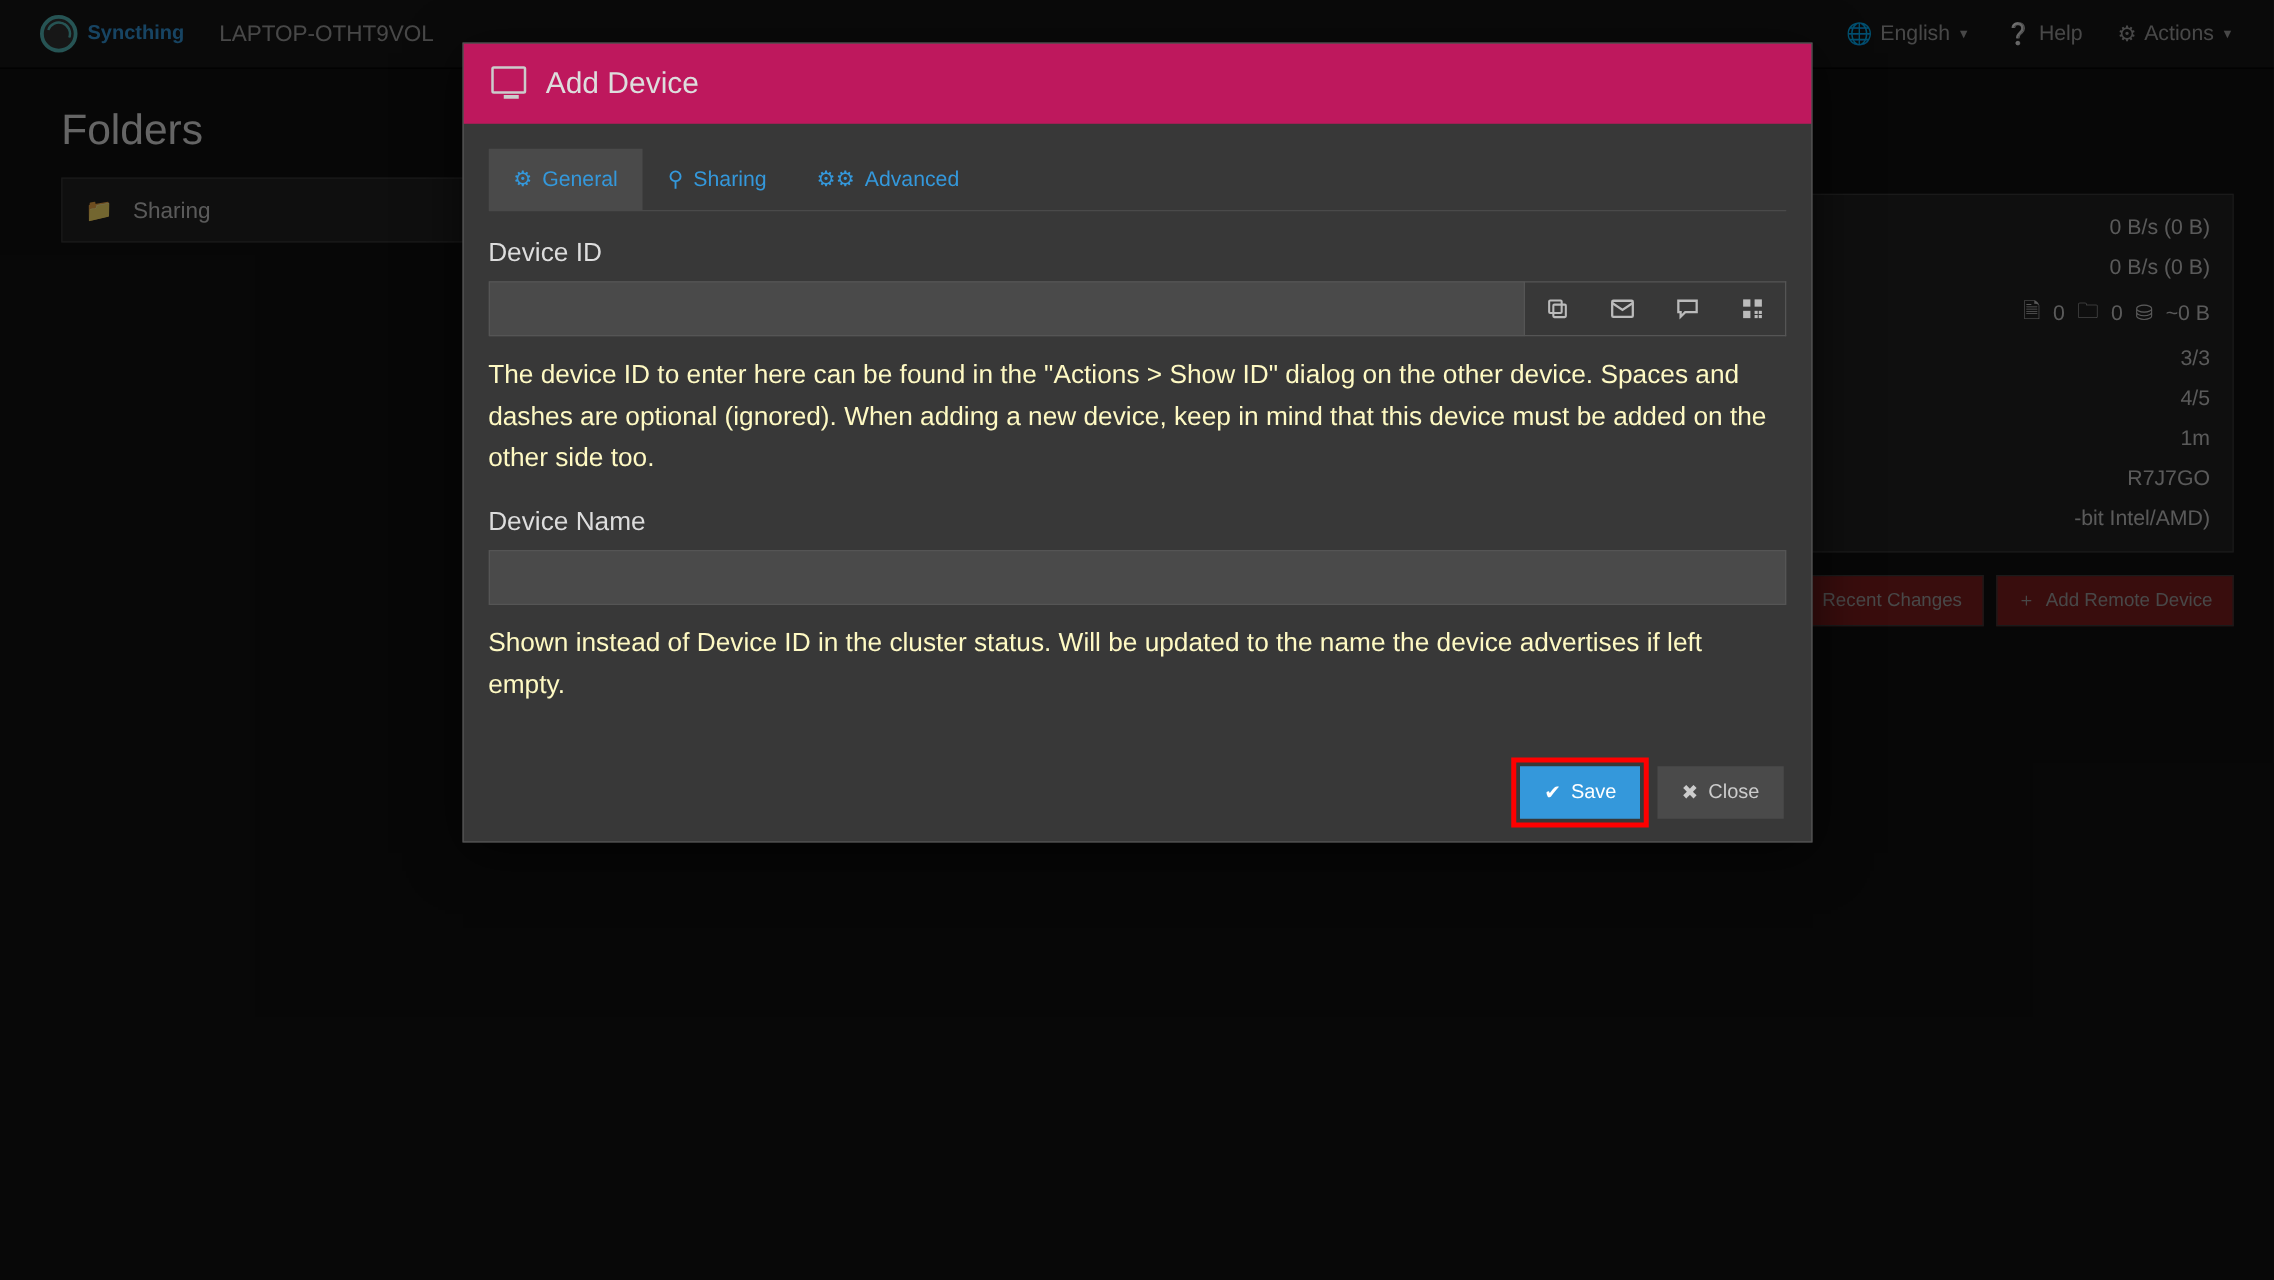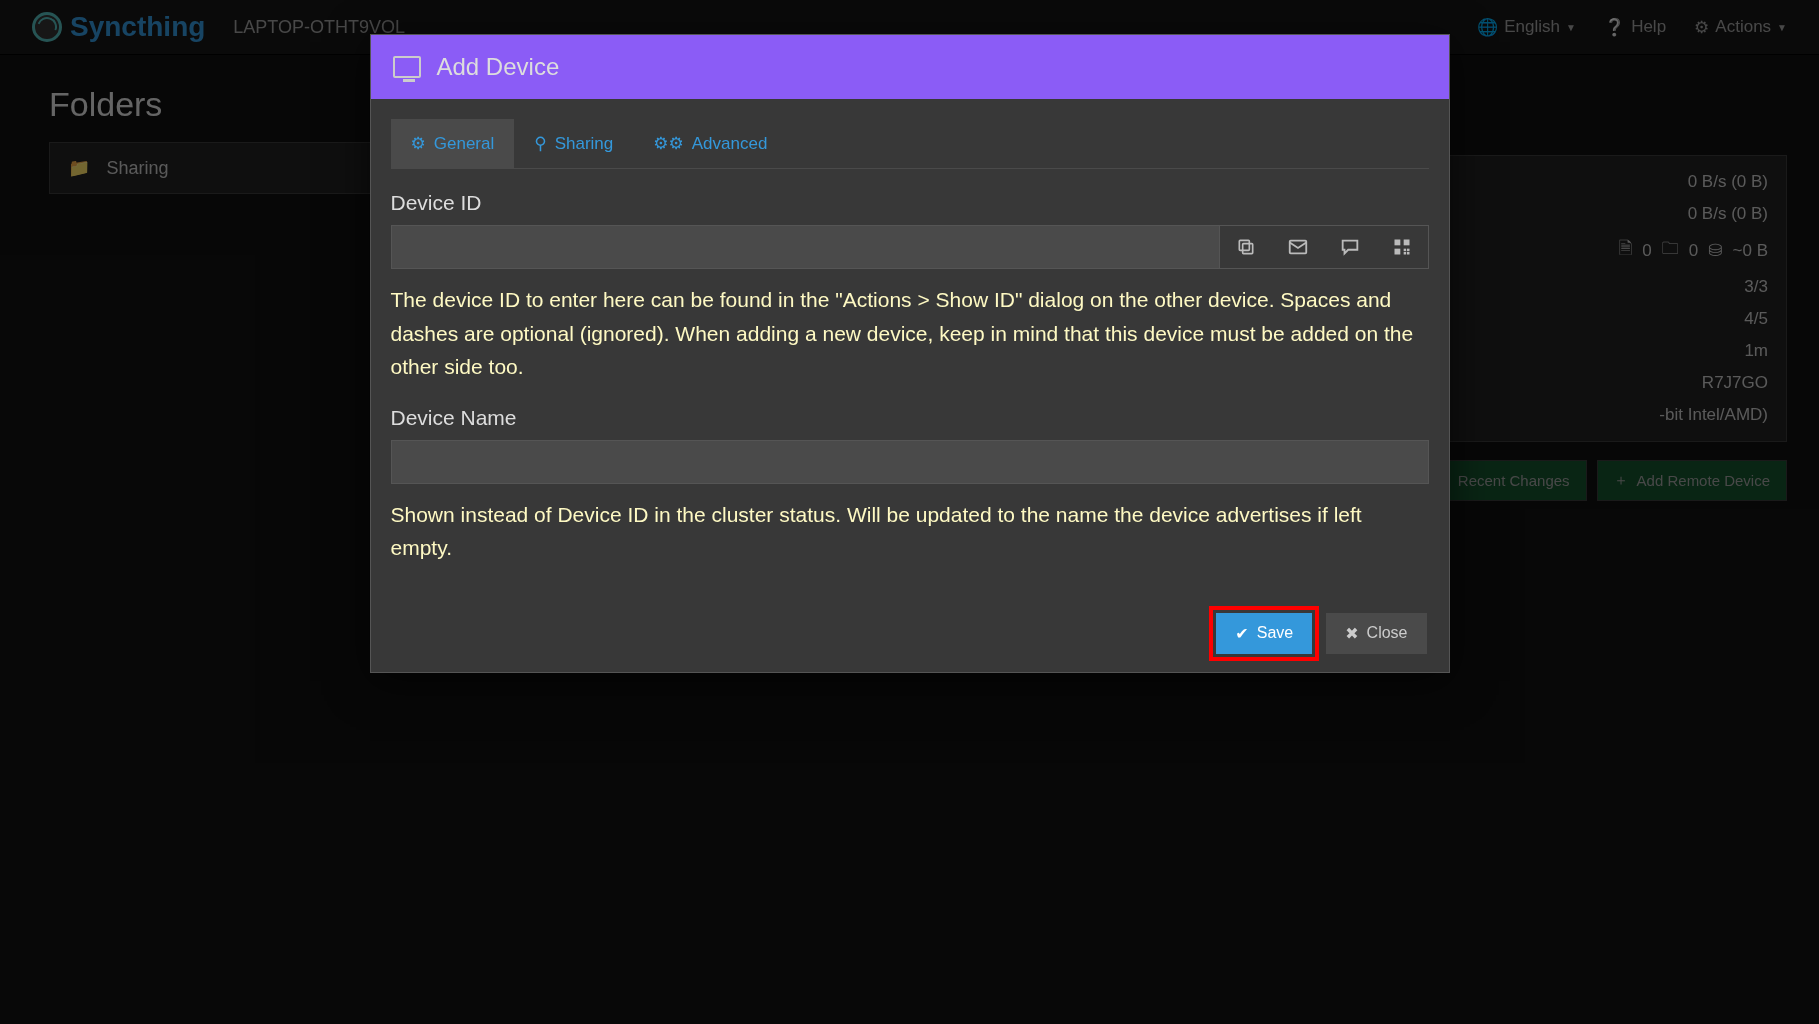--- a/index.html
+++ b/index.html
@@ -34,21 +34,21 @@
   .navbar {
     display: flex;
     align-items: center;
     height: 55px;
     padding: 0 32px;
     background: #181818;
     border-bottom: 1px solid #000;
   }
   .navbar .brand {
     display: flex; align-items: center; gap: 8px;
-    color: var(--link); font-weight: bold; font-size: 28px;
+    color: var(--link); font-weight: bold; font-size: 16px;
   }
   .navbar .brand-logo {
     width: 30px; height: 30px; border-radius: 50%;
     border: 3px solid #5bb; background: #333;
     display: flex; align-items: center; justify-content: center;
     position: relative;
   }
   .navbar .brand-logo::after {
     content: ""; position: absolute; width: 16px; height: 16px;
     border: 2px solid #5bb; border-radius: 50%;
@@ -92,44 +92,44 @@
   .stats { background: var(--panel); border: 1px solid var(--border); padding: 10px 18px; }
   .stat-row { display: flex; justify-content: flex-end; align-items: center; gap: 10px; padding: 6px 0; font-size: 17px; }
   .stat-row .val { color: var(--text); }
   .green { color: #5fc95f; }
   .blue { color: var(--link); }
 
   .action-row {
     display: flex; justify-content: flex-end; gap: 10px; margin-top: 18px;
   }
   .btn-flat {
-    background: #14532d; color: var(--text-muted);
+    background: #7f1d1d; color: var(--text-muted);
     border: 1px solid #3a3a3a; padding: 10px 16px;
     font-size: 15px; display: flex; align-items: center; gap: 8px;
     cursor: pointer;
   }
 
   
   .overlay {
     position: absolute; inset: 0;
     background: rgba(0,0,0,0.55);
     display: flex; justify-content: center; align-items: flex-start;
     padding-top: 34px;
   }
   .modal {
     width: 1080px;
     background: #383838;
     border: 1px solid #555;
     box-shadow: 0 8px 40px rgba(0,0,0,0.6);
   }
   .modal-header {
-    background: #8b5cf6;
+    background: #be185d;
     padding: 18px 22px;
     font-size: 24px; color: #ddd;
-    display: flex; align-items: center; gap: 16px;
+    display: flex; gap: 16px;
   }
   .modal-header .mon-icon {
     display: inline-block; width: 28px; height: 22px;
     border: 2px solid #ccc; border-radius: 2px; position: relative;
   }
   .modal-header .mon-icon::after {
     content: ""; position: absolute; bottom: -6px; left: 8px; width: 12px; height: 3px; background: #ccc;
   }
   .modal-body { padding: 0 20px 8px 20px; }
 

